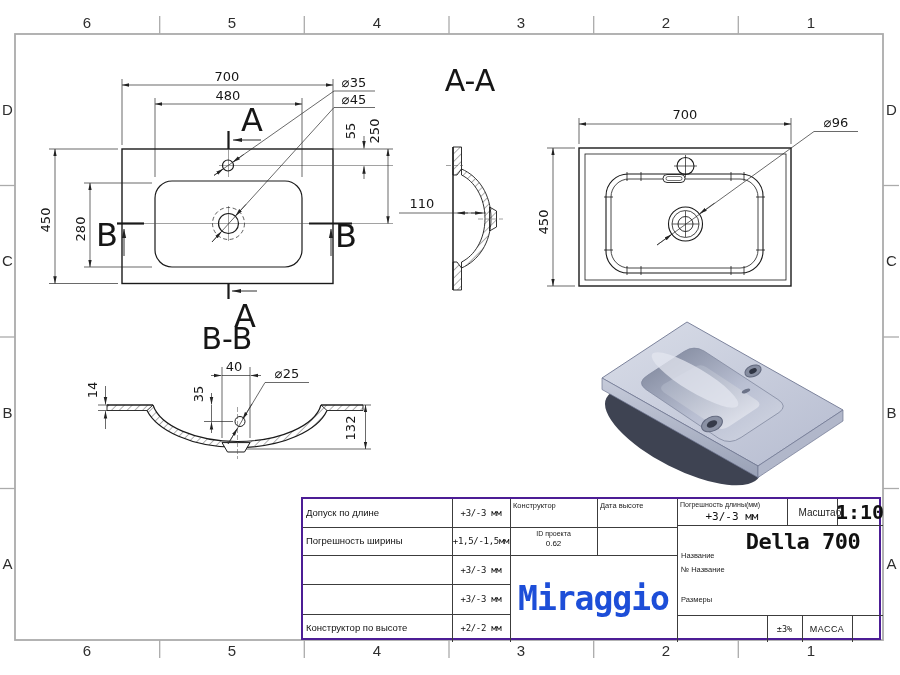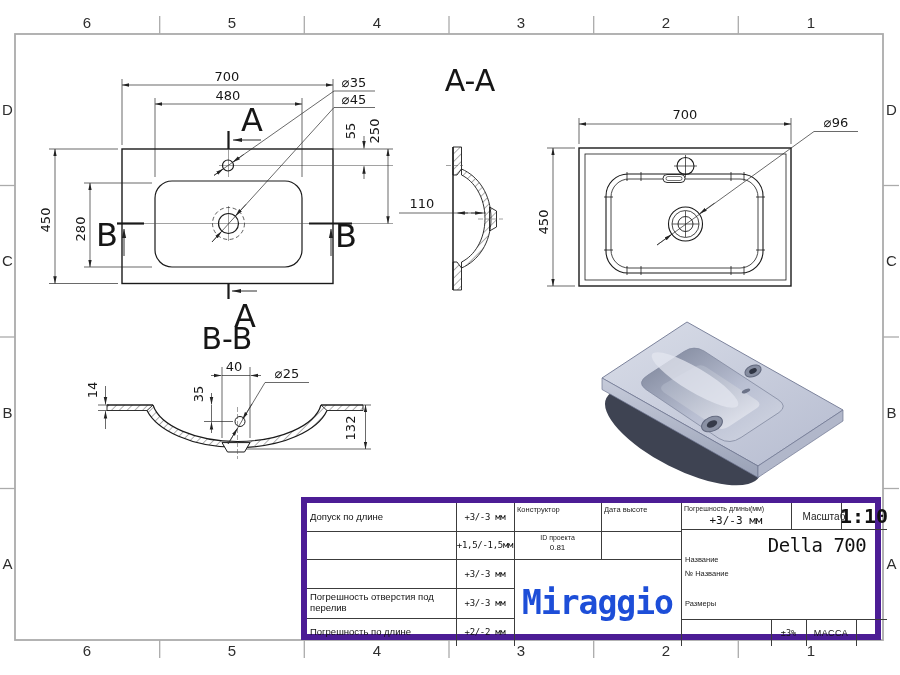--- a/index.html
+++ b/index.html
@@ -4,21 +4,21 @@
 <style>
   html,body{margin:0;padding:0;background:#fff;}
   .sheet{position:relative;width:900px;height:675px;background:#fff;overflow:hidden;
          font-family:"DejaVu Sans",sans-serif;outline:1px solid #d8d8d8;}
   svg{position:absolute;left:0;top:0;}
   .gl{position:absolute;width:40px;height:18px;line-height:18px;text-align:center;
       font:15px "Liberation Sans",sans-serif;color:#2e2e2e;}
   .glv{width:15px;}
   
   .tb{position:absolute;left:301px;top:497px;width:580px;height:143px;
-      border:6px solid #4c1d95;box-sizing:border-box;color:#111;
+      border:2px solid #4c1d95;box-sizing:border-box;color:#111;
       font-family:"Liberation Sans",sans-serif;}
   .tb .vl{position:absolute;width:1px;background:#3c3c3c;}
   .tb .hl{position:absolute;height:1px;background:#3c3c3c;}
   .cell{position:absolute;box-sizing:border-box;}
   .tol-label{left:3px;width:143px;font-size:9.5px;line-height:1.15;display:flex;align-items:center;}
   .tol-value{left:149px;width:58px;display:flex;align-items:center;justify-content:center;
              font-family:"DejaVu Sans Mono",monospace;font-size:9px;letter-spacing:-0.3px;}
   .small-label{font-size:7.5px;color:#222;}
   .mono{font-family:"DejaVu Sans Mono",monospace;}
   .center{display:flex;align-items:center;justify-content:center;}
@@ -363,40 +363,40 @@
     <div class="hl" style="top:26px;left:374px;width:206px"></div>
     <div class="hl" style="top:116px;left:374px;width:206px"></div>
     <div class="vl" style="left:484px;top:0;height:26px"></div>
     <div class="vl" style="left:534px;top:0;height:26px"></div>
     <div class="vl" style="left:464px;top:116px;height:27px"></div>
     <div class="vl" style="left:499px;top:116px;height:27px"></div>
     <div class="vl" style="left:549px;top:116px;height:27px"></div>
 
     <div class="cell tol-label" style="top:0;height:28px">Допуск по длине</div>
     <div class="cell tol-value" style="top:0;height:28px">+3/-3 мм</div>
+    <div class="cell tol-label" style="top:28px;height:28px">Погрешность ширины</div>
     <div class="cell tol-value" style="top:28px;height:28px">+1,5/-1,5мм</div>
     <div class="cell tol-value" style="top:56px;height:29px">+3/-3 мм</div>
-    <div class="cell tol-label" style="top:85px;height:30px">Погрешность отверстия под перелив</div>
     <div class="cell tol-value" style="top:85px;height:30px">+3/-3 мм</div>
-    <div class="cell tol-label" style="top:115px;height:28px">Погрешность по длине</div>
+    <div class="cell tol-label" style="top:115px;height:28px">Конструктор по высоте</div>
     <div class="cell tol-value" style="top:115px;height:28px">+2/-2 мм</div>
 
     <div class="cell small-label" style="left:210px;top:2px">Конструктор</div>
     <div class="cell small-label" style="left:297px;top:2px">Дата высоте</div>
     <div class="cell small-label" style="left:207px;top:31px;width:87px;text-align:center;font-size:7px">ID проекта</div>
-    <div class="cell" style="left:207px;top:40px;width:87px;text-align:center;font-size:8px">0.81</div>
+    <div class="cell" style="left:207px;top:40px;width:87px;text-align:center;font-size:8px">0.62</div>
     <div class="cell center logo">Miraggio</div>
 
     <div class="cell small-label" style="left:377px;top:2px;font-size:7px">Погрешность длины(мм)</div>
     <div class="cell center mono" style="left:374px;top:9px;width:110px;height:16px;font-size:11px">+3/-3 мм</div>
     <div class="cell center small-label" style="left:492px;top:0;width:50px;height:26px;font-size:10px">Масштаб</div>
     <div class="cell center mono" style="left:534px;top:0;width:46px;height:26px;font-size:20px;font-weight:600">1:10</div>
 
     <div class="cell small-label" style="left:378px;top:52px">Название</div>
-    <div class="cell center mono" style="left:430px;top:26px;width:160px;height:32px;font-size:19px;font-weight:400;letter-spacing:-0.5px">Della 700</div>
+    <div class="cell center mono" style="left:420px;top:26px;width:160px;height:32px;font-size:22px;font-weight:700;letter-spacing:-0.5px">Della 700</div>
     <div class="cell small-label" style="left:378px;top:66px">№ Название</div>
     <div class="cell small-label" style="left:378px;top:96px">Размеры</div>
 
     <div class="cell center mono" style="left:464px;top:116px;width:35px;height:27px;font-size:8.5px">±3%</div>
     <div class="cell center" style="left:499px;top:116px;width:50px;height:27px;font-size:9px;letter-spacing:0.5px">МАССА</div>
     <div class="cell" style="left:549px;top:116px;width:31px;height:27px"></div>
   </div>
 
 </div>
 

